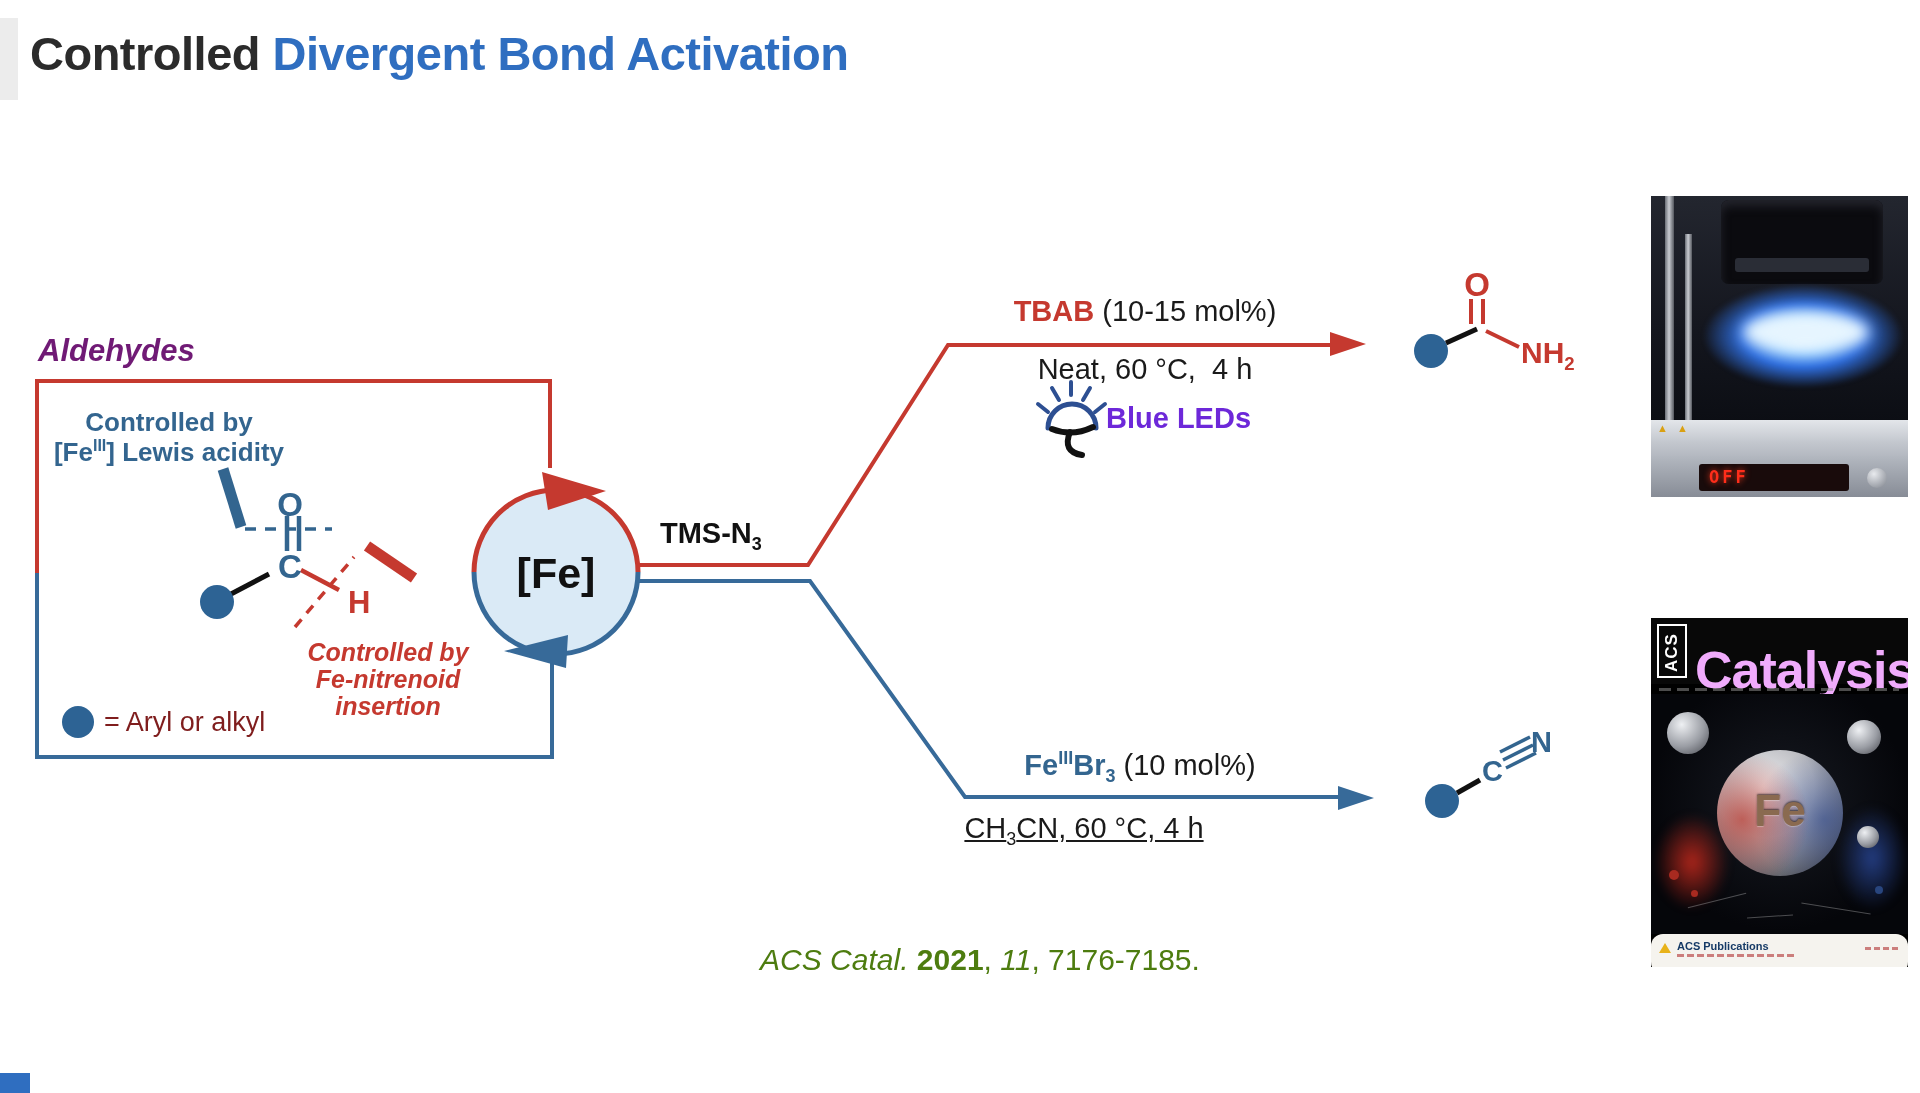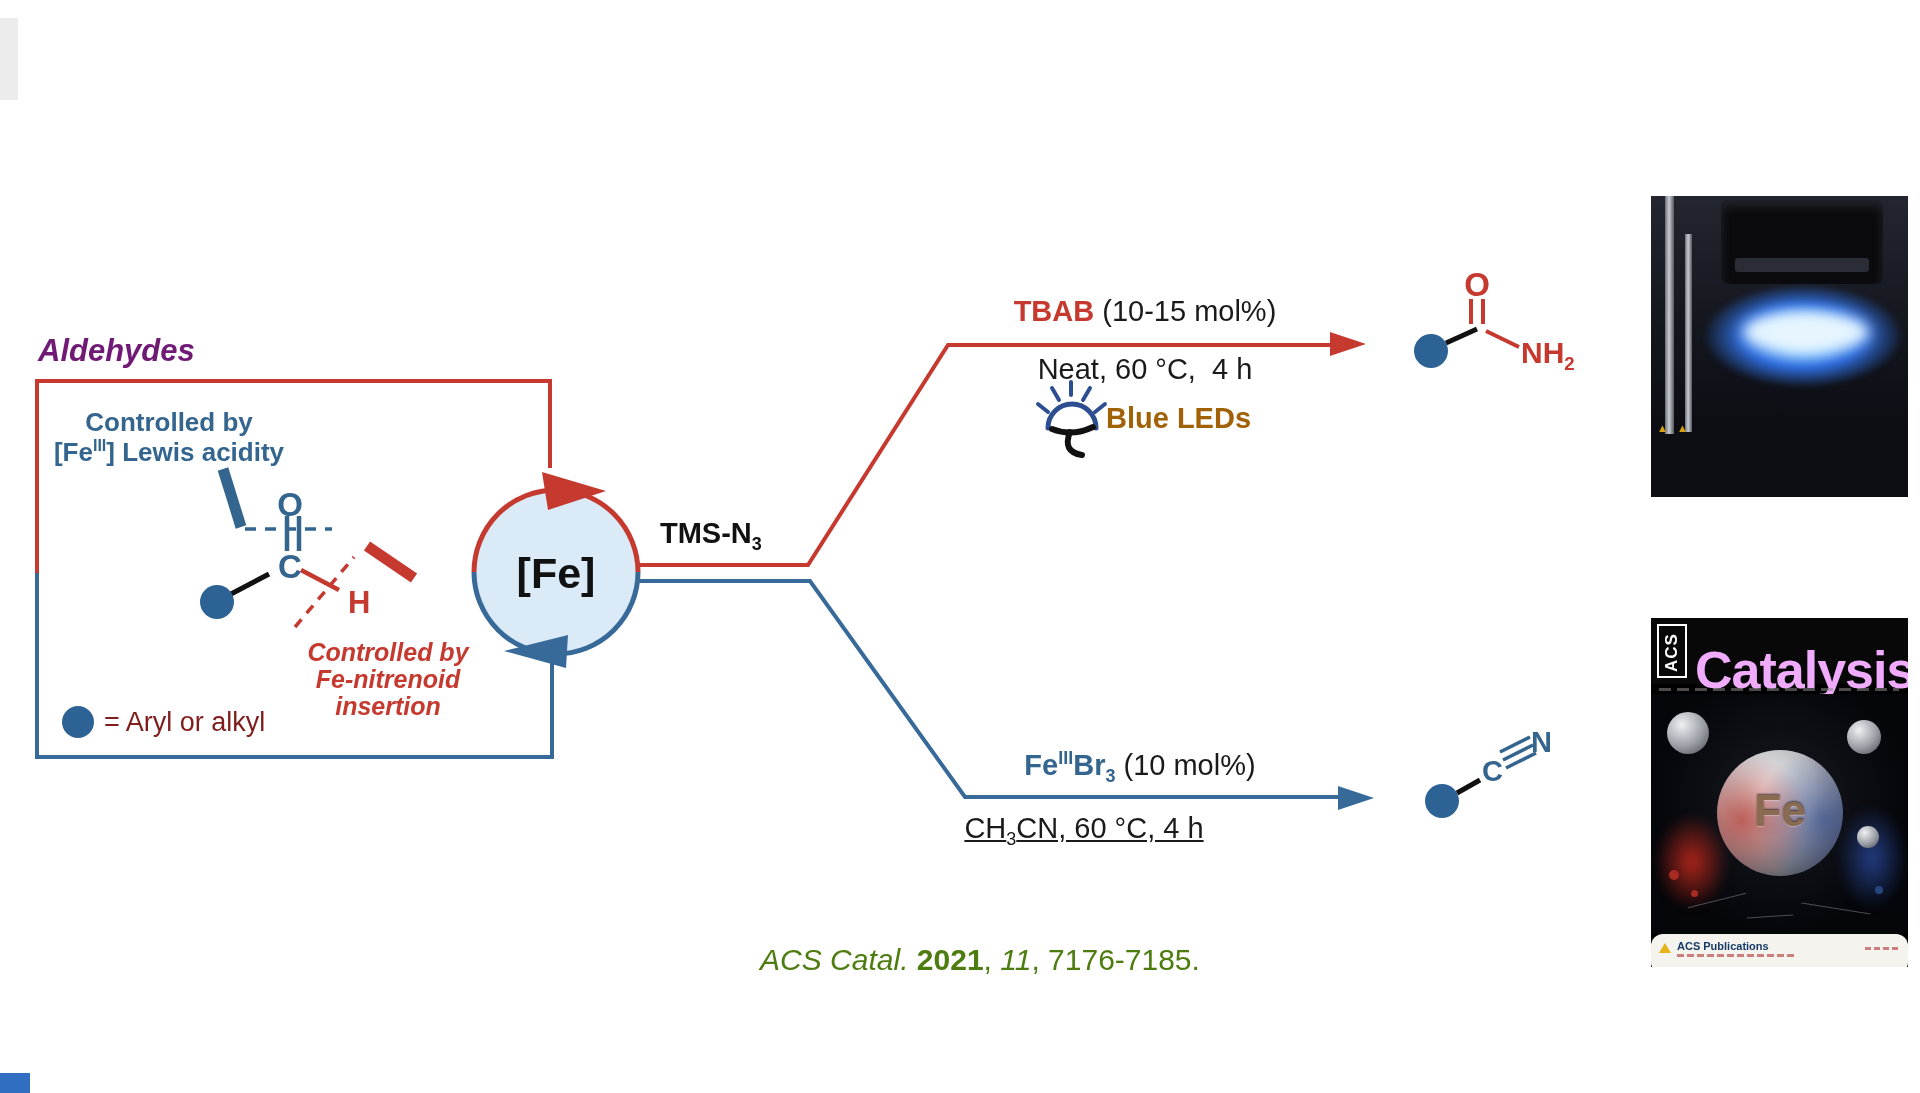--- a/index.html
+++ b/index.html
@@ -20,21 +20,21 @@
   .nitrenoid{left:268px;top:639px;width:240px;font-size:25px;font-weight:bold;font-style:italic;color:#c5392f;line-height:27px;}
   .legend-text{left:104px;top:707px;font-size:27px;color:#7f1d1d;}
   .atom{font-weight:bold;}
   .atom-blue{color:#33658f;}
   .atom-red{color:#c5392f;}
   .fe-hub{left:486px;top:549px;width:140px;font-size:43px;font-weight:bold;color:#111;}
   .tms{left:660px;top:517px;font-size:29px;font-weight:bold;color:#111;}
   .routeline{left:950px;width:390px;font-size:29px;color:#1a1a1a;}
   .red-b{color:#c5392f;font-weight:bold;}
   .blue-b{color:#33658f;font-weight:bold;}
-  .leds-label{left:1106px;top:402px;font-size:29px;font-weight:bold;color:#a16207;}
+  .leds-label{left:1106px;top:402px;font-size:29px;font-weight:bold;color:#6d28d9;}
   .citation{left:640px;top:943px;width:680px;font-size:30px;color:#4d7c0f;}
   .it{font-style:italic;} .bo{font-weight:bold;}
   
   .photo1{left:1651px;top:196px;width:257px;height:301px;background:linear-gradient(180deg,#23262f 0%,#14161e 45%,#0c0e14 75%);overflow:hidden;}
   .rod{background:linear-gradient(90deg,#6a6e76,#c9ccd2 45%,#55585f);}
   .motor{left:70px;top:4px;width:162px;height:84px;background:#0b0b0f;border-radius:8px;box-shadow:inset 0 6px 10px #23242c;}
   .motor-band{left:84px;top:62px;width:134px;height:14px;background:#2a2d36;border-radius:3px;}
   .glow{left:52px;top:88px;width:200px;height:104px;border-radius:50%;background:radial-gradient(closest-side,#f2faff 0%,#8ec9ff 30%,#2f6fe0 60%,rgba(16,40,120,0));filter:blur(2px);}
   .glow-core{left:92px;top:116px;width:126px;height:40px;border-radius:50%;background:#e6f5ff;filter:blur(7px);}
   .hotplate{left:0;top:224px;width:257px;height:77px;background:linear-gradient(180deg,#e3e6ea 0%,#c2c6cd 30%,#a9aeb7 60%,#8e939c);}
@@ -68,20 +68,21 @@
   .pub-micro2{left:214px;top:13px;width:34px;height:3px;background:repeating-linear-gradient(90deg,#b03030 0 6px,transparent 6px 9px);opacity:.6;}
 </style>
 </head>
 <body>
 
 <div id="stage">
 
   <div class="abs corner-gray"></div>
   <div class="abs corner-blue"></div>
 
+  <div class="abs title"><span>Controlled</span><span class="blue"> Divergent Bond Activation</span></div>
 
   <svg class="abs" style="left:0;top:0;" width="1920" height="1093" viewBox="0 0 1920 1093">
 
     <g>
       <path d="M 550 468 L 550 381 L 37 381 L 37 573" fill="none" stroke="#c5392f" stroke-width="4"></path>
     </g>
 
     <g>
       <path d="M 37 573 L 37 757 L 552 757 L 552 652" fill="none" stroke="#376a99" stroke-width="4"></path>
     </g>
@@ -183,20 +184,27 @@
 
   <div class="abs citation ctr"><span class="it">ACS Catal. </span><span class="bo">2021</span><span>, </span><span class="it">11</span><span>, 7176-7185.</span></div>
 
   <div class="abs photo1">
     <div class="abs rod" style="left:14px;top:0;width:9px;height:238px;"></div>
     <div class="abs rod" style="left:34px;top:38px;width:7px;height:198px;"></div>
     <div class="abs motor"></div>
     <div class="abs motor-band"></div>
     <div class="abs glow"></div>
     <div class="abs glow-core"></div>
+    <div class="abs hotplate">
+      <div class="abs hp-panel"></div>
+      <div class="abs hp-display">
+        <span class="abs seg">OFF</span>
+      </div>
+      <div class="abs hp-knob"></div>
+    </div>
     <div class="abs warn">▲ ▲</div>
   </div>
 
   <div class="abs photo2">
     <div class="abs masthead">
       <div class="abs acsbox">
           <span>ACS</span>
         </div>
       <div class="abs covertitle">Catalysis</div>
     </div>

